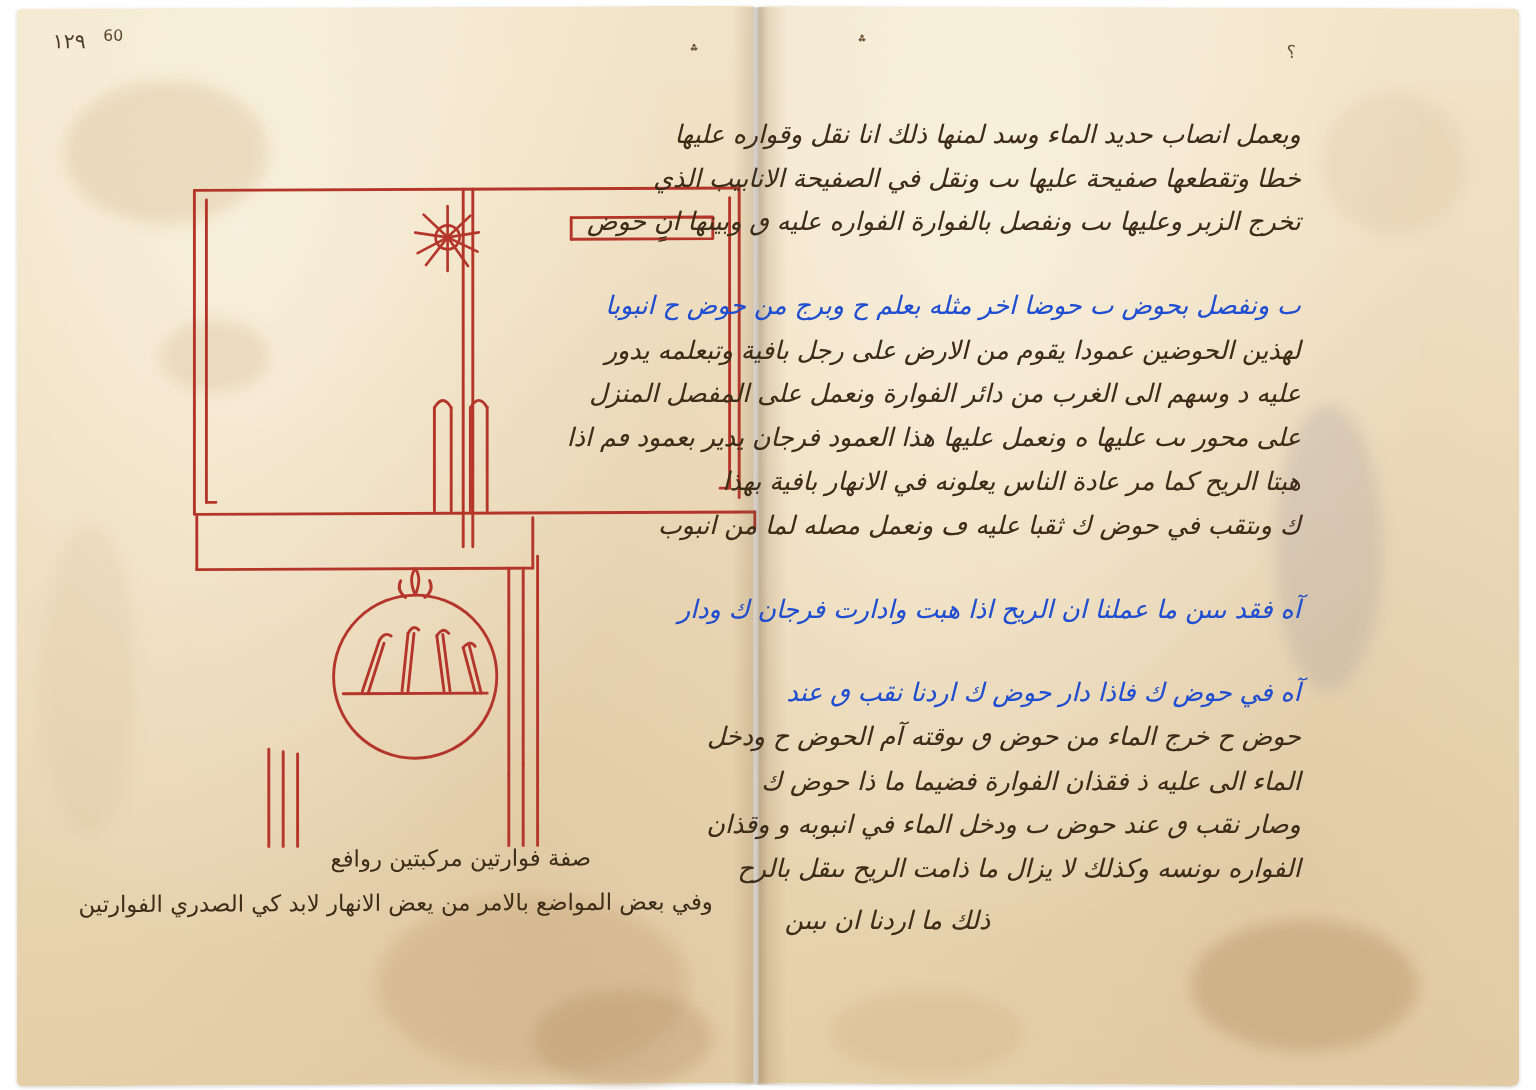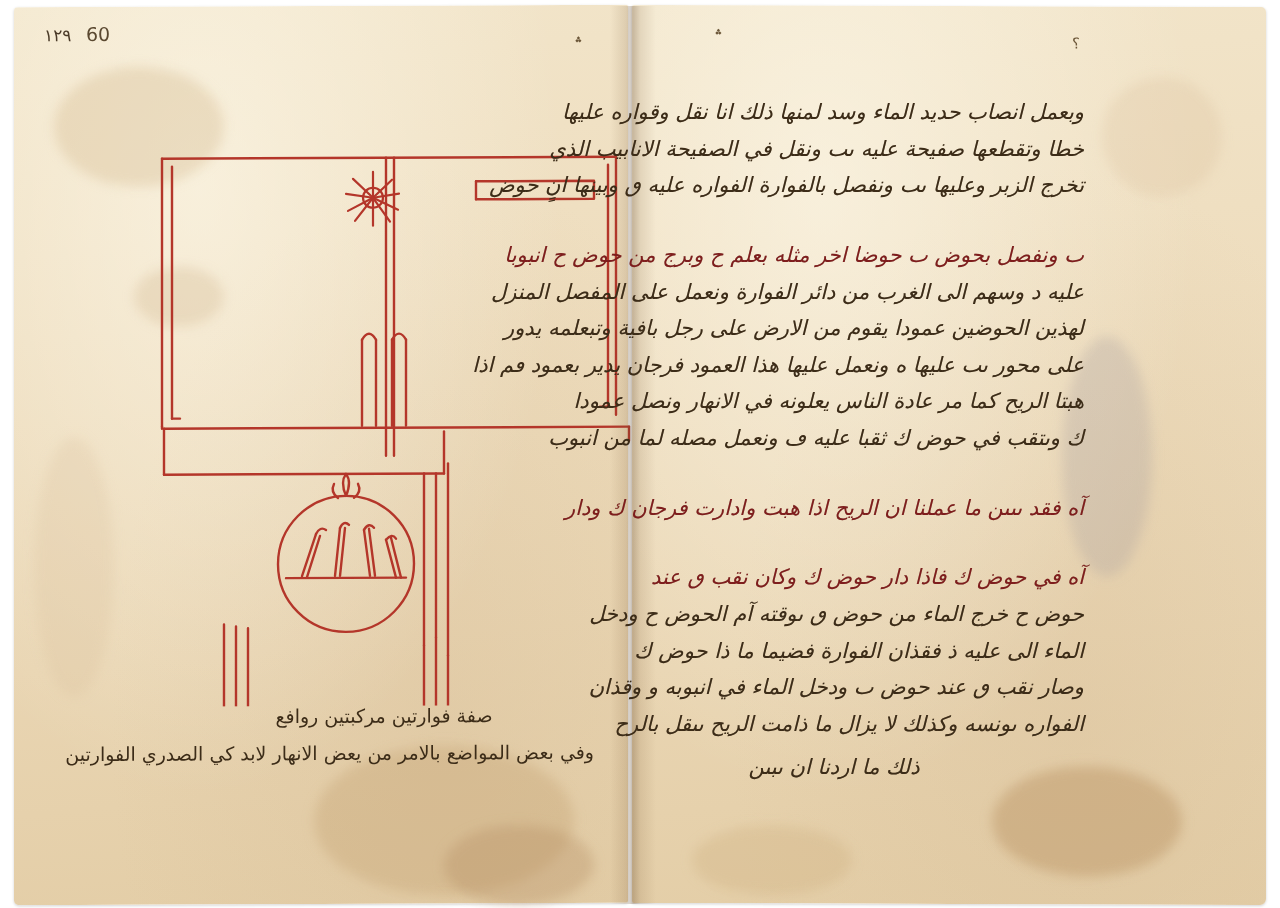--- a/index.html
+++ b/index.html
@@ -86,21 +86,21 @@
   }
   .folio-number.arabic {
     left: 30px;
     top: 18px;
     font-size: 17px;
     direction: rtl;
   }
   .folio-number.latin {
     left: 72px;
     top: 16px;
-    font-size: 19px;
+    font-size: 13px;
     color: #5a4830;
   }
   .catch-mark {
     position: absolute;
     color: #6b5638;
     font-size: 15px;
   }
 
   
   .text-block {
@@ -115,23 +115,23 @@
   .text-line {
     font-family: "DejaVu Sans", sans-serif;
     font-size: 21px;
     line-height: 1.03;
     color: #3c2c18;
     margin-bottom: 15px;
     white-space: nowrap;
     letter-spacing: 0px;
     text-shadow: 0 0 0.5px rgba(60,44,24,0.35);
   }
-  .text-line.rubric { color: #7f1d1d; margin-top: 48px; }
+  .text-line.rubric { color: #1d4ed8; margin-top: 48px; }
   .text-line.final {
-    text-align: center;
+    text-align: left;
     margin-top: 22px;
     padding-right: 70px;
   }
 
   
   .caption-block {
     position: absolute;
     left: 160px;
     top: 700px;
     width: 420px;
@@ -272,30 +272,30 @@
 
       <div class="catch-mark" style="left:82px; top:22px;">؞</div>
       <div class="catch-mark" style="left:440px; top:28px;">؟</div>
 
     </div>
 
     <div class="gutter"></div>
 
     <div class="text-block">
       <div class="text-line">وبعمل انصاب حديد الماء وسد لمنها ذلك انا نقل وقواره عليها</div>
-      <div class="text-line">خطا وتقطعها صفيحة عليه ٮٮ ونقل في الصفيحة الانابيب الذي</div>
+      <div class="text-line">خطا وتقطعها صفيحة عليها ٮٮ ونقل في الصفيحة الانابيب الذي</div>
       <div class="text-line">تخرج الزبر وعليها ٮٮ ونفصل بالفوارة الفواره عليه ٯ وبينها انٍ حوض</div>
       <div class="text-line rubric">ٮ ونفصل بحوض ٮ حوضا اخر مثله بعلم ح وبرج من حوض ح انبوبا</div>
+      <div class="text-line">لهذين الحوضين عمودا يقوم من الارض على رجل بافية وتبعلمه يدور</div>
       <div class="text-line">عليه د وسهم الى الغرب من دائر الفوارة ونعمل على المفصل المنزل</div>
-      <div class="text-line">لهذين الحوضين عمودا يقوم من الارض على رجل بافية وتبعلمه يدور</div>
       <div class="text-line">على محور ىٮ عليها ه ونعمل عليها هذا العمود فرجان يدير بعمود ٯم اذا</div>
-      <div class="text-line">هبتا الريح كما مر عادة الناس يعلونه في الانهار ونصل عمودا</div>
+      <div class="text-line">هبتا الريح كما مر عادة الناس يعلونه في الانهار بافية بهذا</div>
       <div class="text-line">ك وٮتقب في حوض ك ثقبا عليه ڡ ونعمل مصله لما من انبوب</div>
       <div class="text-line rubric">آه فقد ٮٮٮن ما عملنا ان الريح اذا هبت وادارت فرجان ك ودار</div>
-      <div class="text-line rubric">آه في حوض ك فاذا دار حوض ك وكان نقب ٯ عند</div>
+      <div class="text-line rubric">آه في حوض ك فاذا دار حوض ك اردنا نقب ٯ عند</div>
       <div class="text-line">حوض ح خرج الماء من حوض ٯ ٮوقته آم الحوض ح ودخل</div>
       <div class="text-line">الماء الى عليه ذ فقذان الفوارة فضيما ما ذا حوض ك</div>
       <div class="text-line">وصار نقب ٯ عند حوض ٮ ودخل الماء في انبوبه و وقذان</div>
       <div class="text-line">الفواره ٮونسه وكذلك لا يزال ما ذامت الريح ىىقل بالرح</div>
       <div class="text-line final">ذلك ما اردنا ان ٮبىن</div>
     </div>
 
   </div>
 </div>
 

